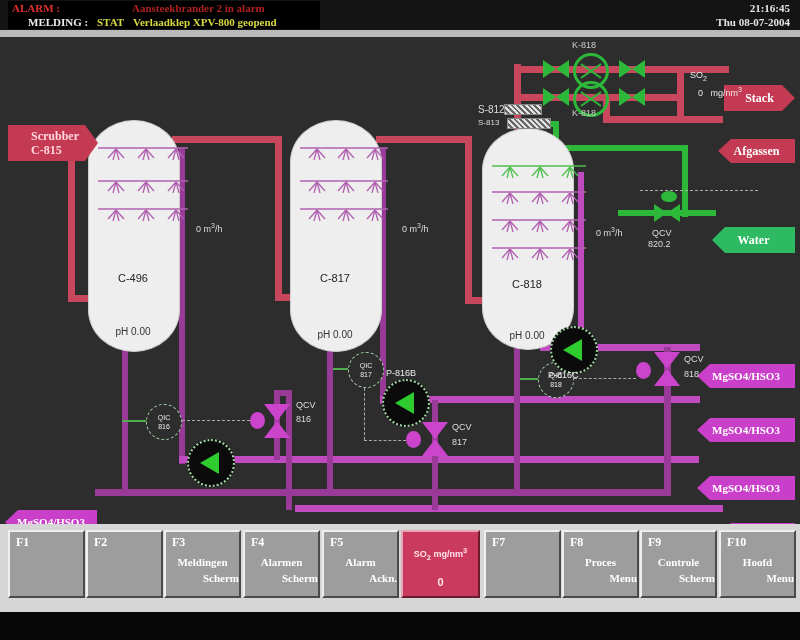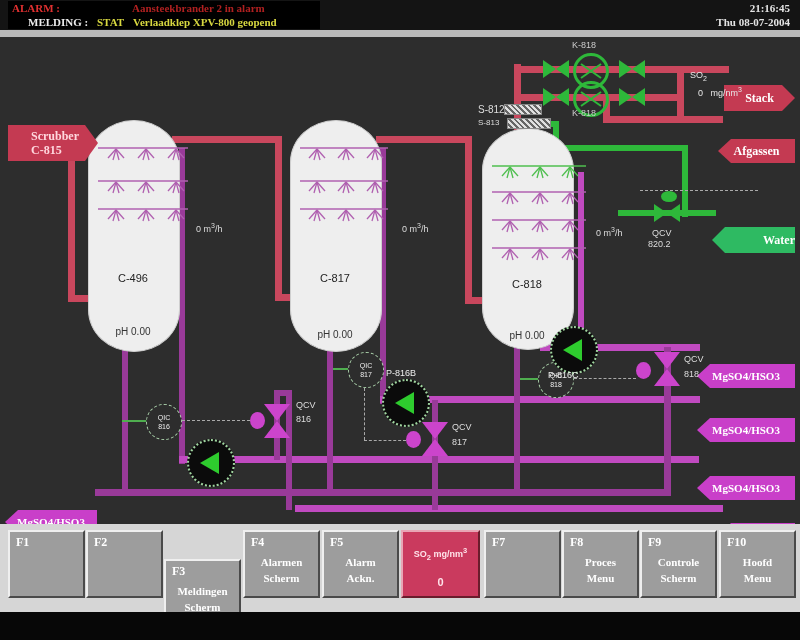--- a/index.html
+++ b/index.html
@@ -21,21 +21,21 @@
   .vname{position:absolute;width:90px;text-align:center;color:#222;font-size:11px;z-index:4;}
   .vph{position:absolute;width:90px;text-align:center;color:#333;font-size:10px;z-index:4;}
   .spray{position:absolute;z-index:3;}
   
   .tag{position:absolute;display:flex;align-items:center;justify-content:center;color:#fff;
        font-family:"Liberation Serif",serif;font-weight:bold;font-size:12px;z-index:6;text-align:left;margin-top:28px;}
   .tipR{clip-path:polygon(0 0,calc(100% - 13px) 0,100% 50%,calc(100% - 13px) 100%,0 100%);}
   .tipL{clip-path:polygon(13px 0,100% 0,100% 100%,13px 100%,0 50%);}
   .tagred{background:#c43a52;}
   .tagmag{background:#c93fc9;}
-  .tagteal{background:#2eba62;justify-content:flex-end;}
+  .tagteal{background:#2eba62;}
   
   .qic{position:absolute;width:34px;height:34px;border-radius:50%;border:1px dashed #a8cfa8;background:#2d2d2d;
        color:#eee;font-size:7px;line-height:9px;display:flex;flex-direction:column;align-items:center;justify-content:center;z-index:6;}
   .pumpc{position:absolute;width:44px;height:44px;border-radius:50%;background:#0b0b0b;border:2px dotted #9fd49f;
        display:flex;align-items:center;justify-content:center;z-index:6;}
   .ptri{width:0;height:0;border-top:11px solid transparent;border-bottom:11px solid transparent;border-right:19px solid #2ecc2e;margin-right:3px;}
   .blower{position:absolute;width:30px;height:30px;border:3px solid #2eb83a;border-radius:50%;z-index:5;}
   .vvalve{position:absolute;display:flex;flex-direction:column;align-items:center;z-index:6;}
   .triD{width:0;height:0;border-left:13px solid transparent;border-right:13px solid transparent;border-top:17px solid #cc44cc;}
   .triU{width:0;height:0;border-left:13px solid transparent;border-right:13px solid transparent;border-bottom:17px solid #cc44cc;}
@@ -50,21 +50,21 @@
   .lbl{position:absolute;color:#ddd;font-size:9px;white-space:nowrap;z-index:7;}
   .lbl sup,.lbl sub{font-size:7px;}
   .lblw{color:#e8e8e8;}
   
   #fbar{position:absolute;left:0;top:524px;width:800px;height:112px;background:#d6d6d6;z-index:20;}
   .fkey{position:absolute;top:6px;width:73px;height:64px;background:#9d9d9d;
         border-top:2px solid #efefef;border-left:2px solid #efefef;border-right:2px solid #4a4a4a;border-bottom:2px solid #4a4a4a;
         color:#fff;font-family:"Liberation Serif",serif;font-weight:bold;}
   .fkey .k{position:absolute;left:6px;top:3px;font-size:12px;}
   .fkey .l1{position:absolute;left:0;right:0;top:24px;text-align:center;font-size:11px;}
-  .fkey .l2{position:absolute;left:0;right:0;top:40px;text-align:center;font-size:11px;}
+  .fkey .l2{position:absolute;left:0;right:0;top:40px;text-align:right;font-size:11px;}
   .fso2{position:absolute;top:6px;width:75px;height:64px;background:#ca3a5e;
         border-top:2px solid #e8a5b5;border-left:2px solid #e8a5b5;border-right:2px solid #6a1c2c;border-bottom:2px solid #6a1c2c;
         color:#ffe3ea;font-size:9px;text-align:center;z-index:21;font-weight:bold;}
   #bottomstrip{position:absolute;left:0;top:612px;width:800px;height:28px;background:#070707;z-index:20;}
 </style>
 </head>
 <body>
 
 <div id="screen">
 
@@ -355,21 +355,21 @@
     <div class="fkey" style="left:8px;">
         <div class="k">F1</div>
         <div class="l1"></div>
         <div class="l2"></div>
       </div>
     <div class="fkey" style="left:86px;">
         <div class="k">F2</div>
         <div class="l1"></div>
         <div class="l2"></div>
       </div>
-    <div class="fkey" style="left:164px;margin-top:29px;">
+    <div class="fkey" style="left:164px;">
         <div class="k">F3</div>
         <div class="l1">Meldingen</div>
         <div class="l2">Scherm</div>
       </div>
     <div class="fkey" style="left:243px;">
         <div class="k">F4</div>
         <div class="l1">Alarmen</div>
         <div class="l2">Scherm</div>
       </div>
     <div class="fkey" style="left:322px;">

